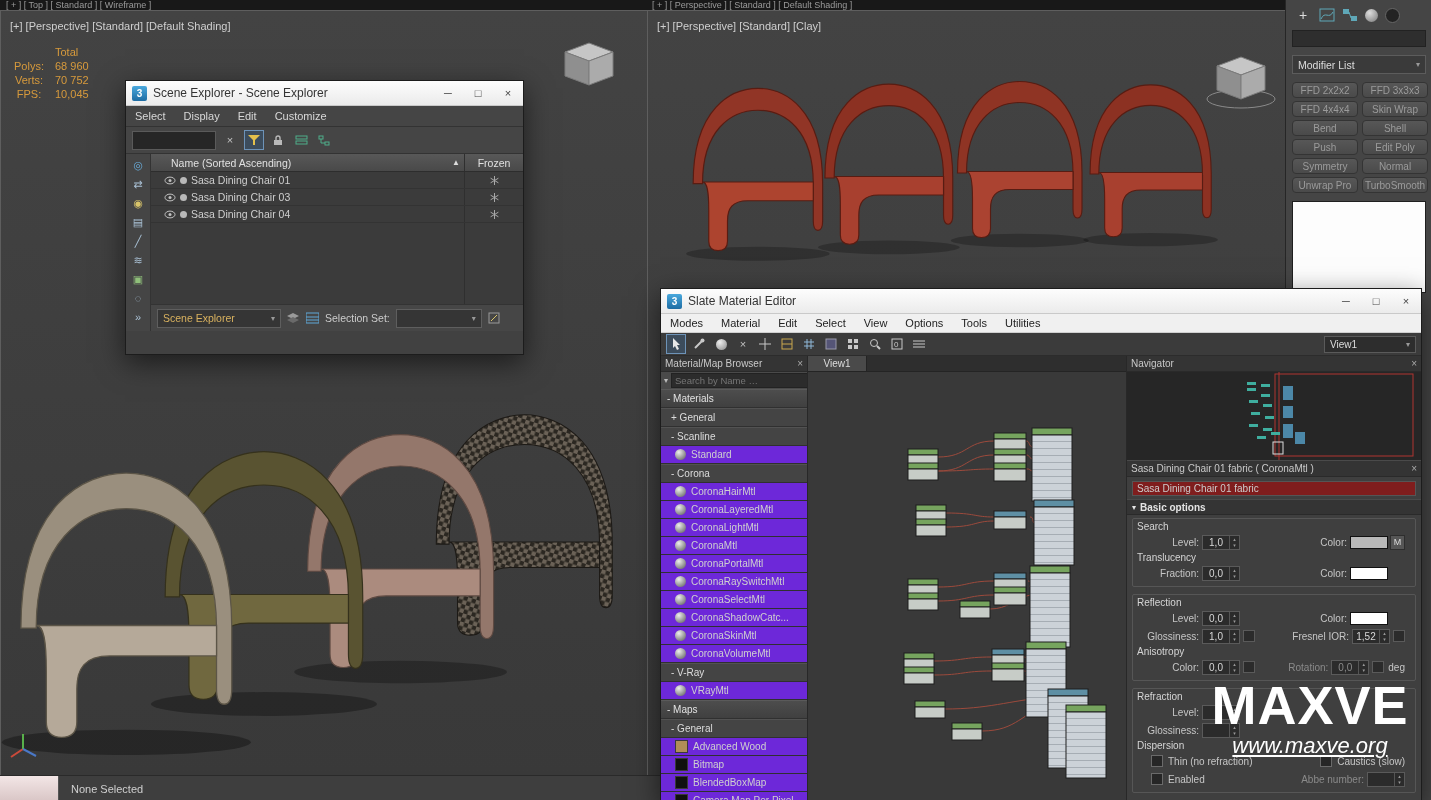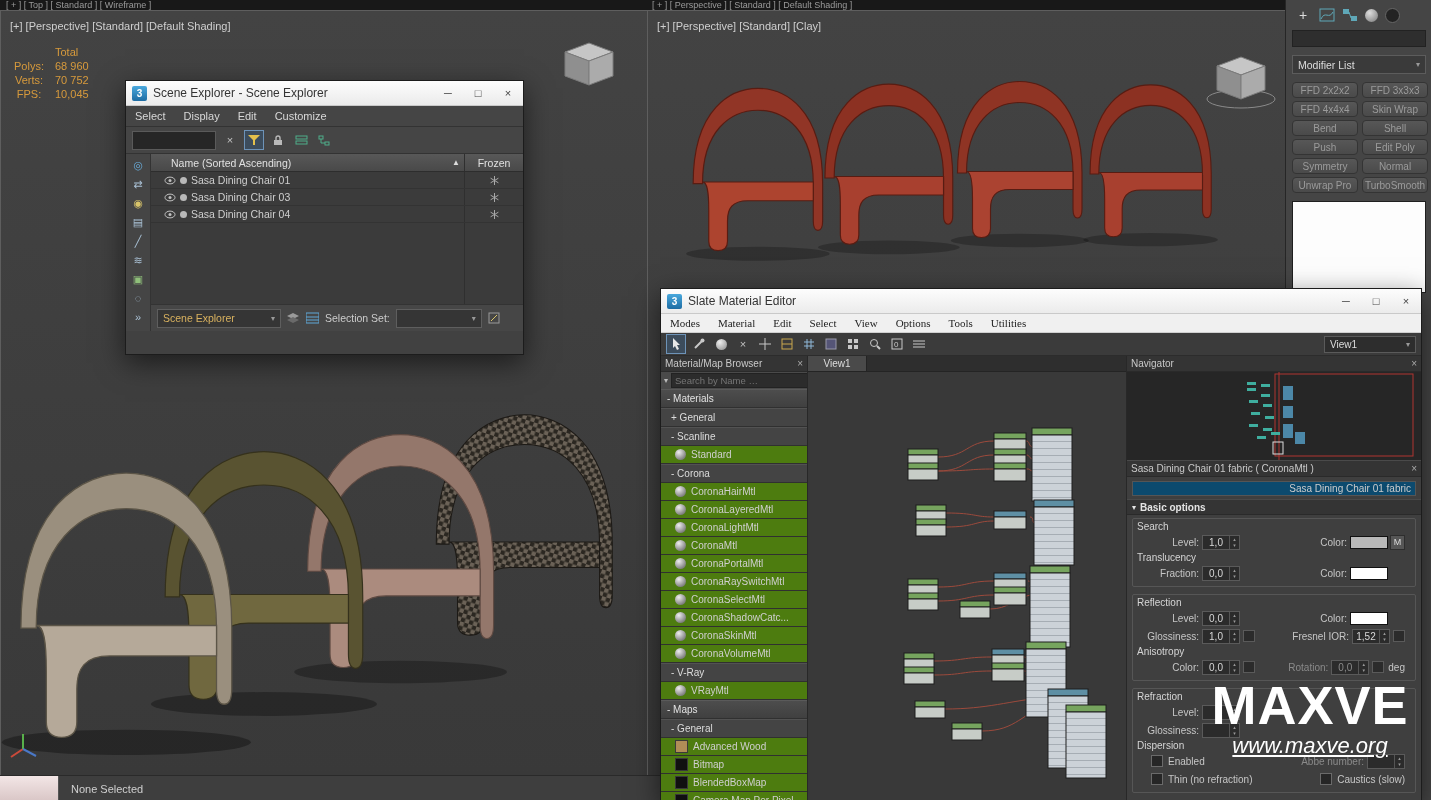--- a/index.html
+++ b/index.html
@@ -63,54 +63,54 @@
   .cmd-icons{display:flex;gap:7px;padding:6px 6px 4px 8px;align-items:center;}
   .cmd-field{margin:2px 6px;height:15px;background:#2e2e2e;border:1px solid #222;}
   .mod-list{margin:8px 6px 6px;height:17px;background:#3a3a3a;border:1px solid #5c5c5c;
             display:flex;align-items:center;padding:0 5px;font-size:10.5px;color:#ddd;}
   .mod-grid{display:grid;grid-template-columns:66px 66px;gap:3px 4px;padding:2px 6px;}
   .mod-btn{height:16px;background:linear-gradient(#575757,#4a4a4a);border:1px solid #343434;
            border-radius:4px;color:#9b9b9b;font-size:10px;display:flex;align-items:center;
            justify-content:center;white-space:nowrap;overflow:hidden;}
   .stack-white{margin:6px 6px;height:90px;background:#fdfdfd;border:1px solid #1f1f1f;}
   
-  .sl-menubar{height:18px;background:#f0f0f0;color:#222;border-bottom:1px solid #cfcfcf;font-family:Liberation Serif, serif;}
+  .sl-menubar{height:18px;background:#f0f0f0;color:#222;border-bottom:1px solid #cfcfcf;}
   .sl-toolbar{height:22px;background:#3b3b3b;border-bottom:1px solid #2c2c2c;display:flex;
               align-items:center;gap:4px;padding:0 5px;}
   .sl-combo{margin-left:auto;width:80px;height:15px;background:#2d2d2d;border:1px solid #5a5a5a;
             display:flex;align-items:center;padding:0 5px;font-size:10px;color:#ddd;}
   .sl-body{display:flex;height:447px;}
   .browser{width:146px;background:#3a3a3a;border-right:1px solid #282828;display:flex;
            flex-direction:column;overflow:hidden;}
   .panel-head{height:15px;background:#343434;border-bottom:1px solid #2a2a2a;display:flex;
               align-items:center;font-size:10px;color:#c9c9c9;padding:0 4px;gap:4px;flex:none;}
   .panel-head .x{margin-left:auto;color:#aaa;font-size:10px;}
   .search-row{height:17px;background:#4a4a4a;display:flex;align-items:center;padding:0 3px;gap:3px;flex:none;}
   .search-field{flex:1;height:13px;background:#2c2c2c;border:1px solid #222;color:#999;
                 font-size:9.5px;font-family:"Liberation Sans",sans-serif;padding:0 3px;}
   .tree{flex:1;overflow:hidden;}
   .trow{height:17px;display:flex;align-items:center;font-size:10px;color:#cfcfcf;
-        border-bottom:1px solid #303030;padding-left:14px;gap:5px;background:#4d7c0f;}
+        border-bottom:1px solid #303030;padding-left:14px;gap:5px;background:#6d28d9;}
   .trow.k-cat{background:linear-gradient(#4d4d4d,#404040);border-top:1px solid #5a5a5a;
               padding-left:6px;color:#e2e2e2;}
   .trow.k-sub{background:#444;border-top:1px solid #525252;padding-left:10px;color:#dcdcdc;}
   .sph{width:11px;height:11px;border-radius:50%;background:radial-gradient(circle at 35% 30%,#eee,#9a9a9a 55%,#555);flex:none;}
   .sq{width:11px;height:11px;background:#101010;border:1px solid #3a3a3a;flex:none;}
   .trow.k-map-wood .sq{background:#b08d57;}
   .nodeview{flex:1;position:relative;background:#393939;overflow:hidden;}
   .tabstrip{height:15px;background:#2e2e2e;display:flex;border-bottom:1px solid #242424;}
   .tab{width:58px;background:#4a4a4a;color:#ddd;font-size:10px;display:flex;align-items:center;
        justify-content:center;border-right:1px solid #242424;}
   .canvas{position:absolute;left:0;top:15px;right:0;bottom:0;}
   .sl-right{width:294px;background:#3f3f3f;border-left:1px solid #282828;display:flex;
             flex-direction:column;overflow:hidden;}
   .nav-canvas{height:88px;background:#262626;position:relative;flex:none;}
   .pname-row{padding:4px 5px 3px;flex:none;}
-  .pname{width:100%;box-sizing:border-box;height:15px;background:#0c4a6e;border:1px solid #555;
-         color:#ccc;font-size:10px;font-family:"Liberation Sans",sans-serif;padding:0 4px;text-align:right;}
+  .pname{width:100%;box-sizing:border-box;height:15px;background:#7f1d1d;border:1px solid #555;
+         color:#ccc;font-size:10px;font-family:"Liberation Sans",sans-serif;padding:0 4px;}
   .rollout{height:14px;background:#343434;border-top:1px solid #4a4a4a;border-bottom:1px solid #2a2a2a;
            display:flex;align-items:center;gap:4px;padding:0 5px;font-size:10px;color:#e4e4e4;
            font-weight:bold;flex:none;}
   .params{flex:1;padding:3px 4px;font-size:10px;color:#c6c6c6;overflow:hidden;}
   .pgroup{border:1px solid #565656;border-radius:2px;margin:0 1px 7px;padding:1px 4px 4px;}
   .sect{height:13px;line-height:13px;color:#d5d5d5;}
   .prow{height:18px;display:flex;align-items:center;}
   .plabel{width:62px;text-align:right;margin-right:3px;white-space:nowrap;}
   .spinner{display:flex;height:13px;border:1px solid #5a5a5a;background:#2b2b2b;}
   .spin-val{width:26px;text-align:center;line-height:13px;color:#d8d8d8;}
@@ -962,40 +962,40 @@
                 <span class="spin-val"></span>
                   <span class="spin-btns">
                     <span>▴</span>
                     <span>▾</span>
                   </span>
               </span>
             </div>
             <div class="sect">Dispersion</div>
             <div class="prow">
               <span class="cb" style="margin-left:14px"></span>
+              <span>Thin (no refraction)</span>
+              <span class="rcluster">
+                <span class="cb"></span>
+                <span>Caustics (slow)</span>
+              </span>
+            </div>
+            <div class="prow">
+              <span class="cb" style="margin-left:14px"></span>
               <span>Enabled</span>
               <span class="rcluster">
                 <span class="plabel dim" style="width:68px">Abbe number:</span>
                 <span class="spinner">
                   <span class="spin-val"></span>
                     <span class="spin-btns">
                       <span>▴</span>
                       <span>▾</span>
                     </span>
                 </span>
               </span>
             </div>
-            <div class="prow">
-              <span class="cb" style="margin-left:14px"></span>
-              <span>Thin (no refraction)</span>
-              <span class="rcluster">
-                <span class="cb"></span>
-                <span>Caustics (slow)</span>
-              </span>
-            </div>
           </div>
         </div>
       </div>
     </div>
   </div>
 
   <div class="statusbar">
     <span class="mat-chip"></span>
     <span class="prompt">None Selected</span>
   </div>

